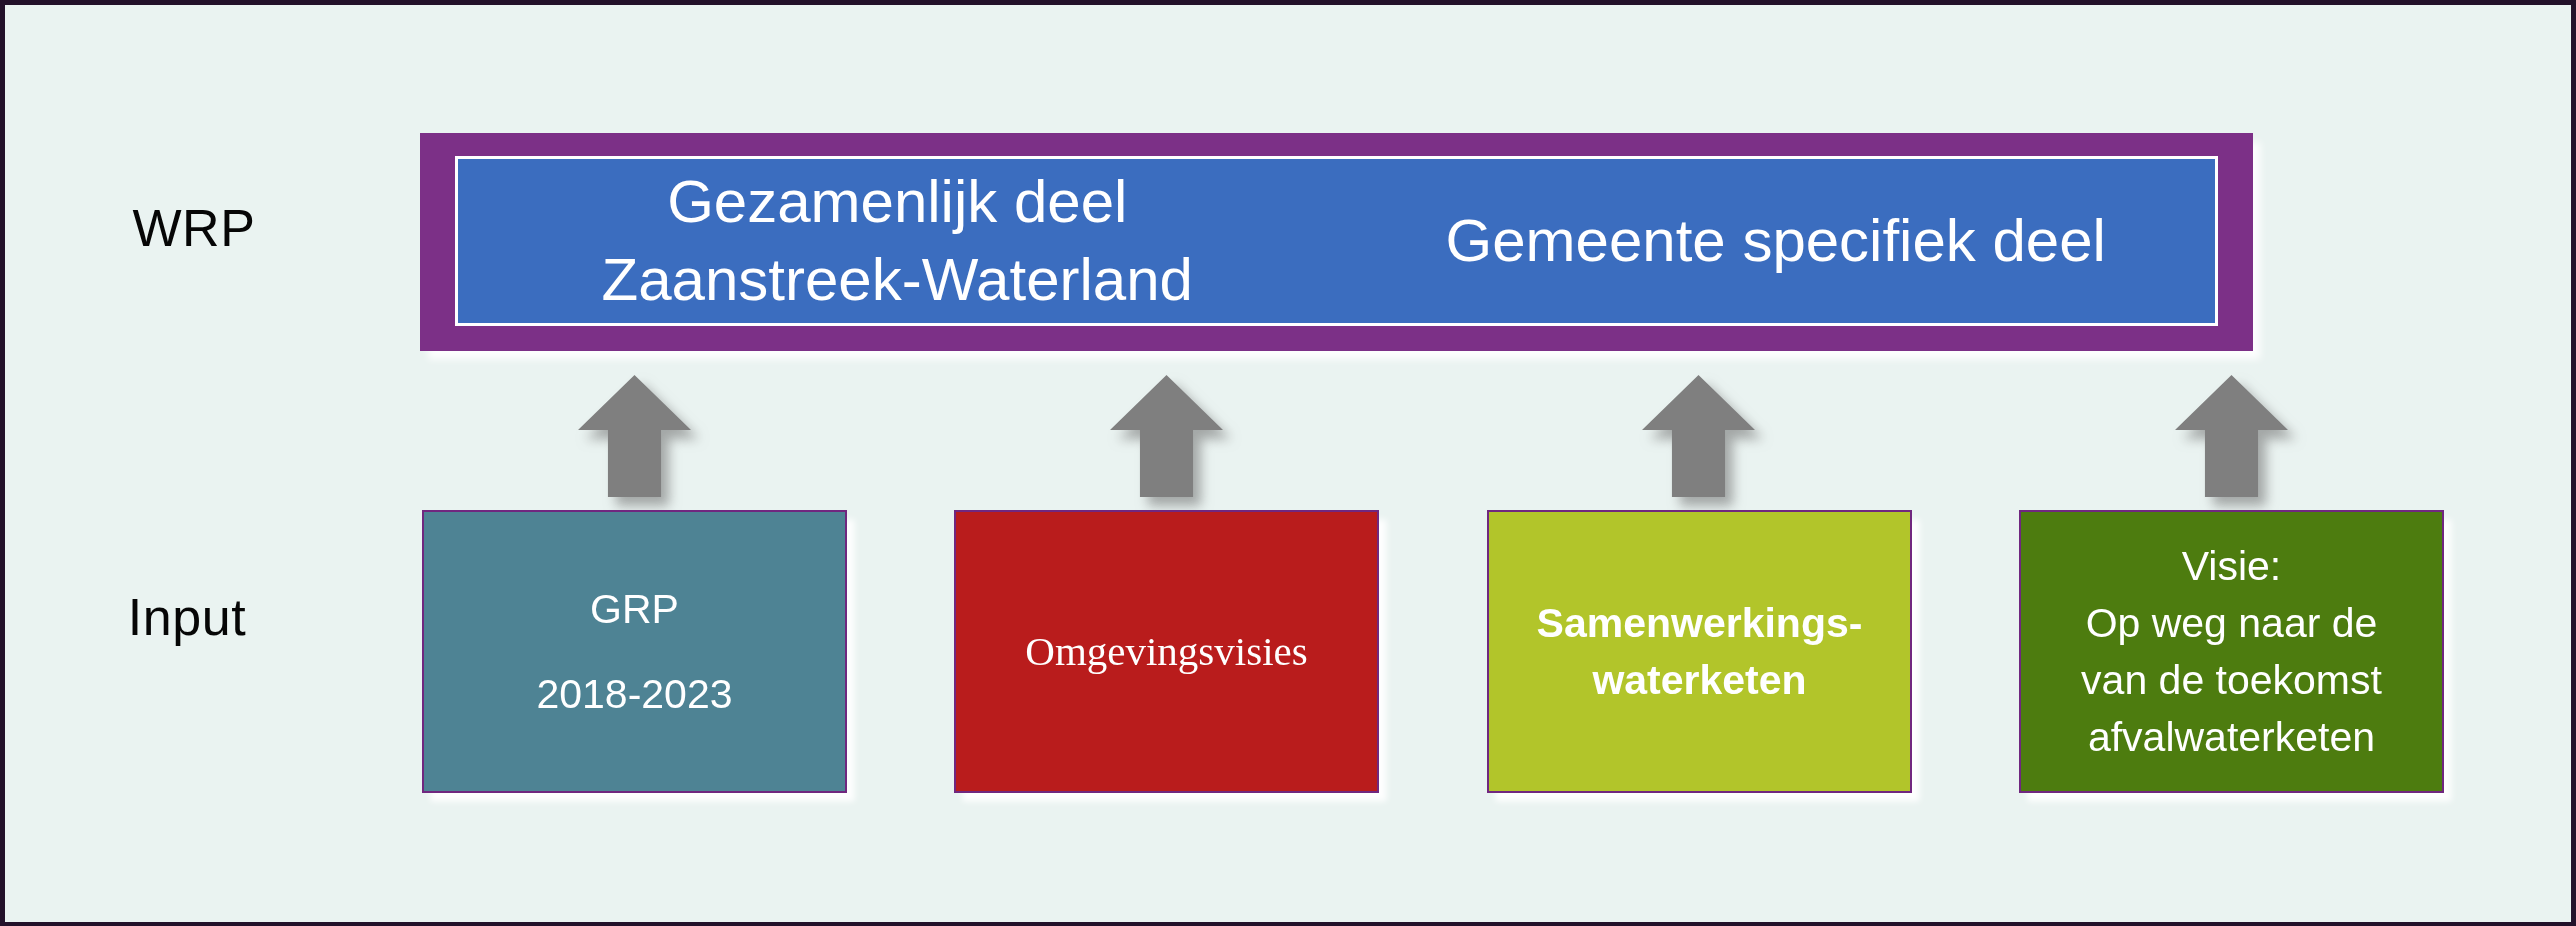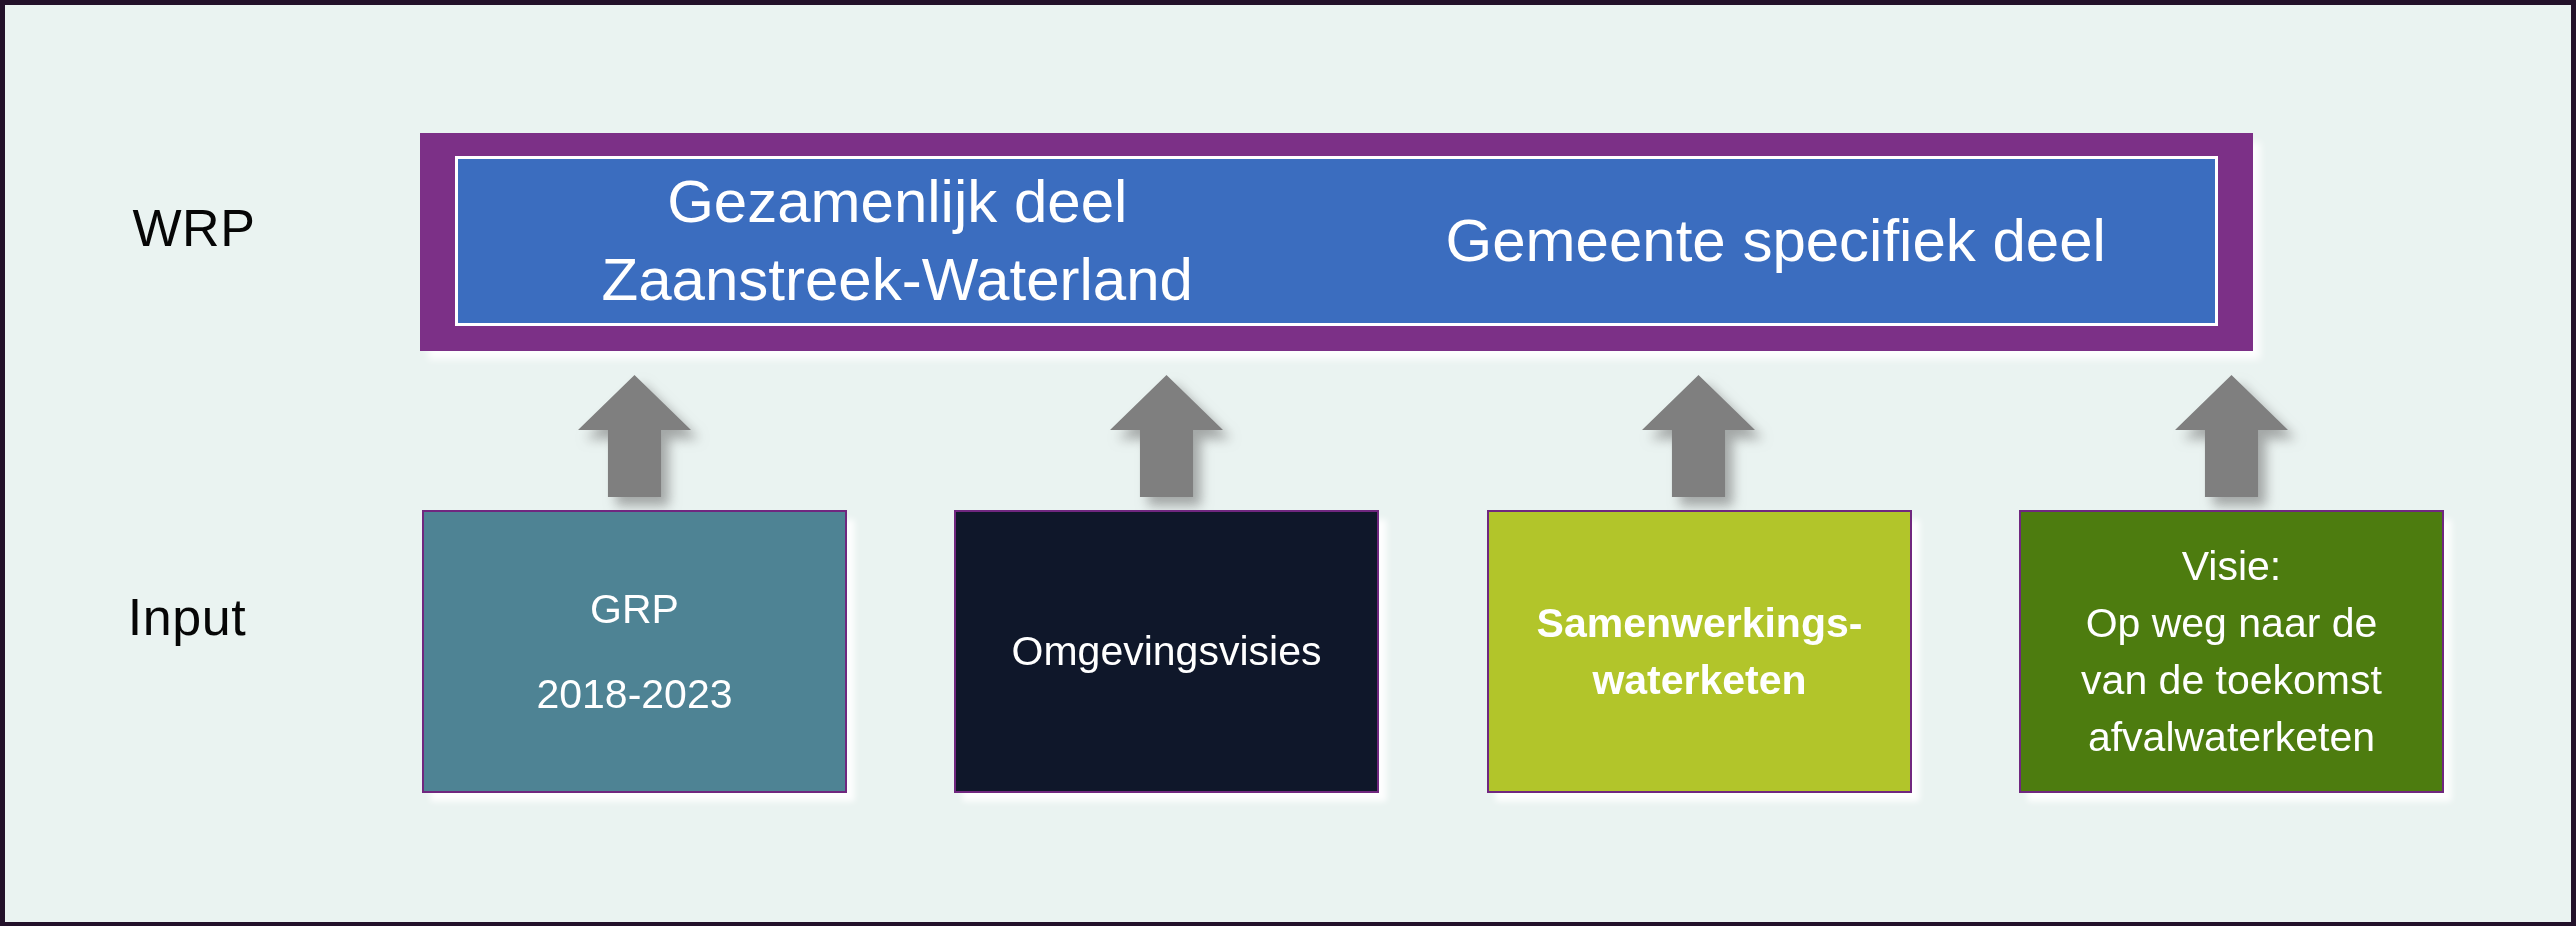--- a/index.html
+++ b/index.html
@@ -138,21 +138,21 @@
   </div>
   <div class="arrow-wrap" style="left:2175px">
     <div class="arrow-shape" style="background-color: rgb(127, 127, 127);"></div>
   </div>
 
   <div class="input-box" style="left: 422px; background-color: rgb(78, 131, 148); border-color: rgb(112, 39, 127); gap: 28px;">
     <span class="box-line">GRP</span>
     <span class="box-line">2018-2023</span>
   </div>
 
-  <div class="input-box" style="left: 954px; background-color: #0f172a; border-color: rgb(112, 39, 127);">
+  <div class="input-box" style="left: 954px; background-color: #b91c1c; border-color: rgb(112, 39, 127); font-family: Liberation Serif, serif;">
     <span class="box-line">Omgevingsvisies</span>
   </div>
 
   <div class="input-box" style="left: 1487px; background-color: rgb(178, 197, 42); border-color: rgb(112, 39, 127); font-weight: bold;">
     <span class="box-line">Samenwerkings-</span>
     <span class="box-line">waterketen</span>
   </div>
 
   <div class="input-box" style="left: 2019px; background-color: #4d7c0f; border-color: rgb(112, 39, 127); justify-content: center;">
     <span class="box-line">Visie:</span>

